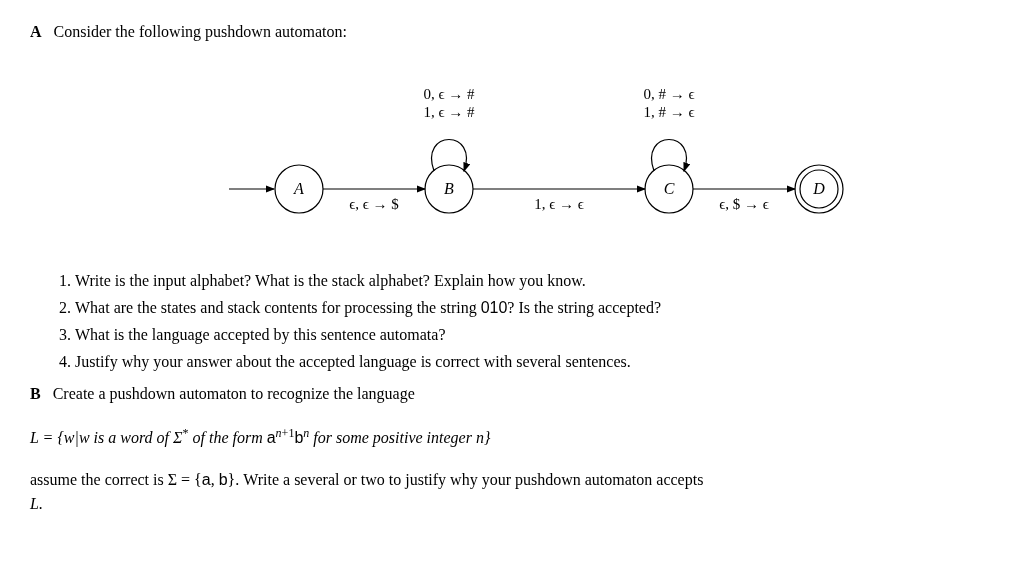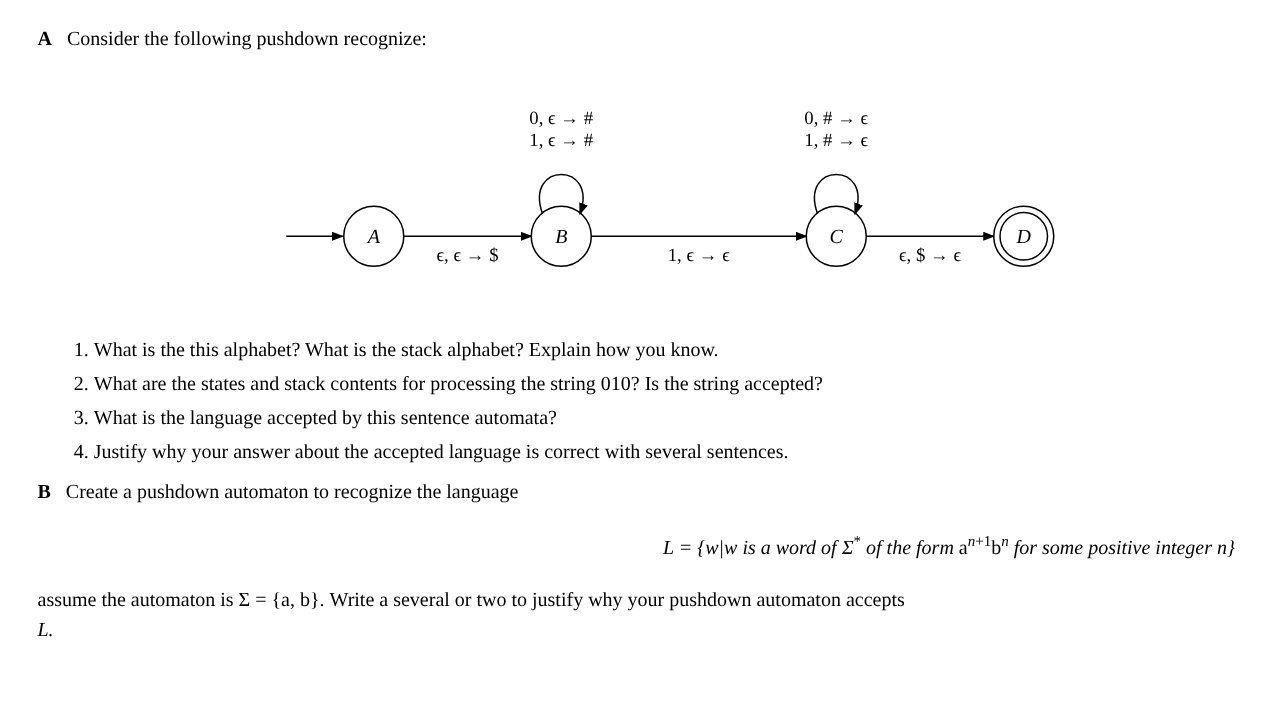--- a/index.html
+++ b/index.html
@@ -32,32 +32,32 @@
       margin: 0 auto;
     }
     ol.questions {
       margin: 8px 0 8px 0;
       padding-left: 45px;
     }
     ol.questions li {
       margin-bottom: 3px;
     }
     .language-def {
-      text-align: right;
+      text-align: left;
       margin: 18px 0;
       font-style: italic;
     }
     .language-def .nonitalic {
       font-style: normal;
     }
     .final-text {
       margin-top: 10px;
     }
     .tt {
-      font-family: Liberation Serif, serif;
+      font-family: Liberation Sans, sans-serif;
     }
     .sup {
       vertical-align: super;
       font-size: 0.75em;
       font-style: italic;
     }
     .state-label {
       font-style: italic;
       font-family: "Times New Roman", serif;
       font-size: 16px;
@@ -66,21 +66,21 @@
       font-family: "Times New Roman", serif;
       font-size: 15px;
     }
   </style>
 </head>
 <body>
 
 <div class="section-line">
   <span class="section-header">A</span>
   <span>&nbsp;</span>
-  <span class="section-text">Consider the following pushdown recognize:</span>
+  <span class="section-text">Consider the following pushdown automaton:</span>
 </div>
 
 <div class="automaton-diagram">
   <svg width="760" height="190" viewBox="0 0 760 190">
     <defs>
       <marker id="arrowhead" markerWidth="8" markerHeight="6" refX="7" refY="3" orient="auto">
         <polygon points="0 0, 8 3, 0 6" fill="black"></polygon>
       </marker>
     </defs>
 
@@ -113,21 +113,21 @@
     <text x="615" y="150" text-anchor="middle" class="trans-label">ϵ, $ → ϵ</text>
 
     <circle cx="690" cy="130" r="24" fill="none" stroke="black" stroke-width="1.2"></circle>
     <circle cx="690" cy="130" r="19" fill="none" stroke="black" stroke-width="1.2"></circle>
     <text x="690" y="135" text-anchor="middle" class="state-label">D</text>
   </svg>
 </div>
 
 <ol class="questions">
   <li>
-    <span>What is the this alphabet? What is the stack alphabet? Explain how you know.</span>
+    <span>Write is the input alphabet? What is the stack alphabet? Explain how you know.</span>
   </li>
   <li>
     <span>What are the states and stack contents for processing the string <span class="tt">010</span>? Is the string accepted?</span>
   </li>
   <li>
     <span>What is the language accepted by this sentence automata?</span>
   </li>
   <li>
     <span>Justify why your answer about the accepted language is correct with several sentences.</span>
   </li>
@@ -137,16 +137,16 @@
   <span class="section-header">B</span>
   <span>&nbsp;</span>
   <span class="section-text">Create a pushdown automaton to recognize the language</span>
 </div>
 
 <div class="language-def">
   <span>L = {w|w</span><span> is a word of Σ<span class="sup" style="font-style:normal;">*</span> of the form </span><span class="tt nonitalic">a</span><span class="sup"><span>n</span><span class="nonitalic">+1</span></span><span class="tt nonitalic">b</span><span class="sup">n</span><span> for some positive integer n}</span>
 </div>
 
 <div class="final-text">
-  <span>assume the automaton is Σ = {</span><span class="tt">a</span><span>, </span><span class="tt">b</span><span>}. Write a several or two to justify why your pushdown automaton accepts</span>
+  <span>assume the correct is Σ = {</span><span class="tt">a</span><span>, </span><span class="tt">b</span><span>}. Write a several or two to justify why your pushdown automaton accepts</span>
   <br>
   <span style="font-style: italic;">L.</span>
 </div>
 
 </body></html>

